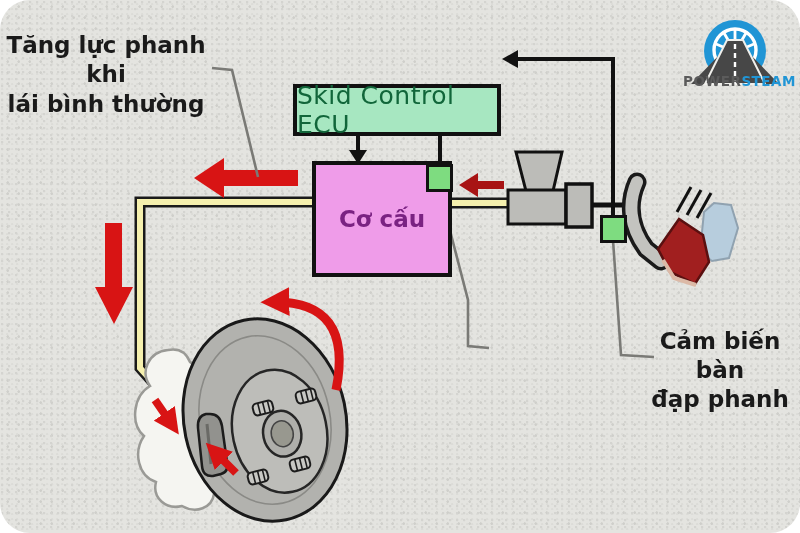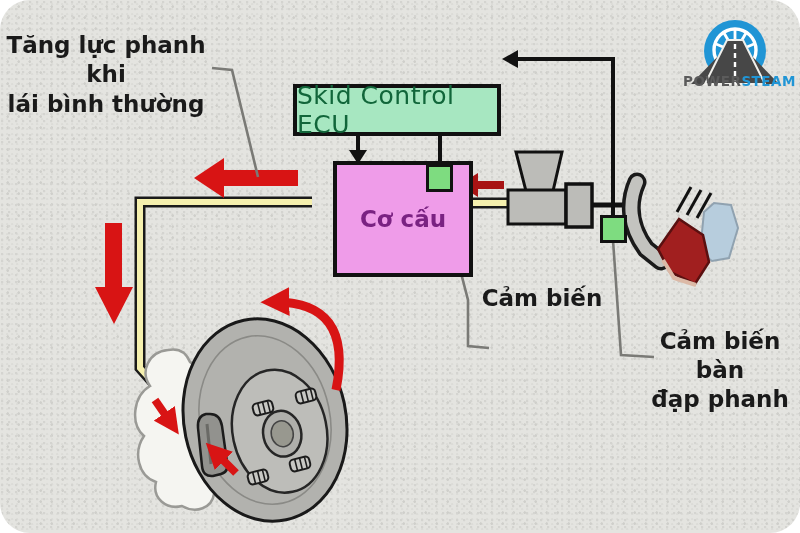--- a/index.html
+++ b/index.html
@@ -27,21 +27,21 @@
     background:var(--ecu_fill);border:4px solid #111;
     display:flex;align-items:center;justify-content:center;
     font-size:25px;font-weight:normal;color:var(--ecu_text);
     letter-spacing:0.5px;
     margin-top:48px;
   }
   .actuator-box{
     left:312px;top:161px;width:132px;height:108px;
     background:var(--actuator_fill);border:4px solid #111;
     display:flex;align-items:center;justify-content:center;
-    font-size:23px;font-weight:bold;color:var(--actuator_text);line-height:1.25;margin-left:21px;
+    font-size:23px;font-weight:bold;color:var(--actuator_text);line-height:1.25;
   }
   .sensor-square{
     background:var(--sensor_green);border:3px solid #111;z-index:3;
   }
   .sensor-1{left:426px;top:164px;width:21px;height:22px;}
   .sensor-2{left:600px;top:215px;width:21px;height:22px;}
   .callout{
     text-align:center;font-size:23px;font-weight:bold;color:#1a1a1a;line-height:1.25;
   }
   .force-label{left:462px;top:284px;width:160px;}
@@ -209,21 +209,20 @@
   </div>
 
   <div class="abs overlay actuator-box">
     <div>Cơ cấu</div>
   </div>
 
   <div class="abs overlay sensor-square sensor-1"></div>
   <div class="abs overlay sensor-square sensor-2"></div>
 
   <div class="abs overlay callout force-label">
-    <div>Cảm biến</div>
   </div>
   <div class="abs overlay callout pedal-label">
     <div>Cảm biến bàn</div>
     <div>đạp phanh</div>
   </div>
 
   <div class="abs overlay logo-text">
     <span class="p1">POWER</span><span class="p2">STEAM</span>
   </div>
 

